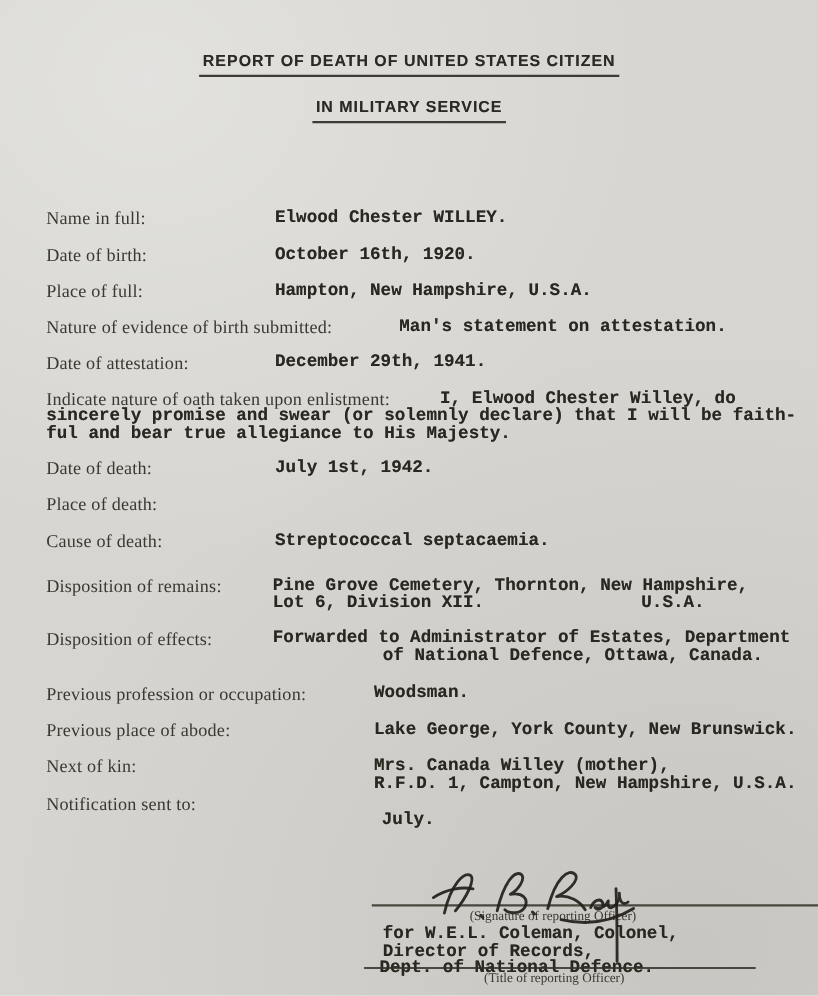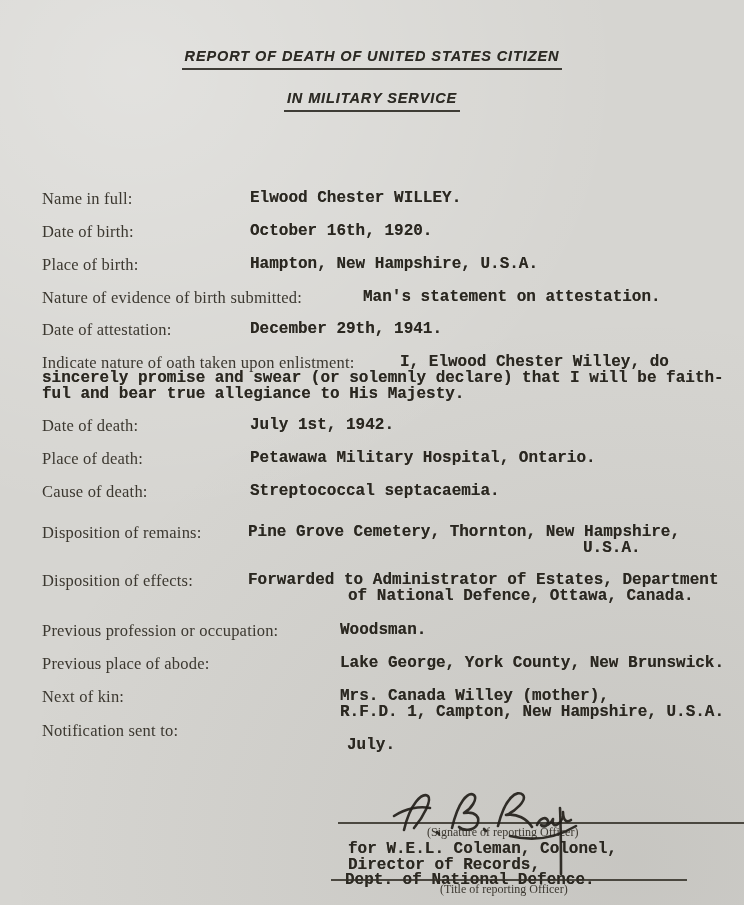--- a/index.html
+++ b/index.html
@@ -13,21 +13,20 @@
     font-family:"Liberation Serif",serif;
   }
   .t{position:absolute;white-space:pre;}
   .lbl{font:16.5px/19px "Liberation Serif",serif;color:var(--ink-printed,#3c3830);letter-spacing:.2px;}
   .typed{font:bold 16px/16px "Liberation Mono",monospace;color:var(--ink-typed,#2a2720);text-shadow:0 0 .5px rgba(40,36,30,.55);text-align:right;}
   .title{position:absolute;left:0;width:100%;text-align:center;}
   .title .tx{
     display:inline-block;font-family:"Liberation Sans",sans-serif;font-weight:bold;font-size:14.5px;
     letter-spacing:.9px;color:#2c2a24;border-bottom:2px solid rgba(44,42,36,.9);padding:0 3px 4px 3px;
     text-shadow:0 0 .4px rgba(44,42,36,.5);
-    font-style:italic;
   }
   .cap{font:12px/13px "Liberation Serif",serif;color:var(--ink-printed,#3c3830);}
   .rule{position:absolute;height:0;border-top:2px solid rgba(52,48,40,.85);}
   .sig-svg{position:absolute;left:380px;top:780px;overflow:visible;z-index:3;}
   .sig-svg path{stroke:#23201a;stroke-width:2.6;fill:none;stroke-linecap:round;stroke-linejoin:round;opacity:.92;}
   .strike{z-index:4;}
 </style>
 </head>
 <body>
 
@@ -39,45 +38,45 @@
   <div class="title" style="top:89px">
     <span class="tx">IN MILITARY SERVICE</span>
   </div>
 
   <span class="t lbl" style="left:42px;top:189px">Name in full:</span>
   <span class="t typed" style="left:250px;top:190px">Elwood Chester WILLEY.</span>
 
   <span class="t lbl" style="left:42px;top:222px">Date of birth:</span>
   <span class="t typed" style="left:250px;top:223px">October 16th, 1920.</span>
 
-  <span class="t lbl" style="left:42px;top:255px">Place of birth:</span>
+  <span class="t lbl" style="left:42px;top:255px">Place of full:</span>
   <span class="t typed" style="left:250px;top:256px">Hampton, New Hampshire, U.S.A.</span>
 
   <span class="t lbl" style="left:42px;top:288px">Nature of evidence of birth submitted:</span>
   <span class="t typed" style="left:363px;top:289px">Man's statement on attestation.</span>
 
   <span class="t lbl" style="left:42px;top:320px">Date of attestation:</span>
   <span class="t typed" style="left:250px;top:321px">December 29th, 1941.</span>
 
   <span class="t lbl" style="left:42px;top:353px">Indicate nature of oath taken upon enlistment:</span>
   <span class="t typed" style="left:400px;top:354px">I, Elwood Chester Willey, do</span>
   <span class="t typed" style="left:42px;top:370px">sincerely promise and swear (or solemnly declare) that I will be faith-</span>
   <span class="t typed" style="left:42px;top:386px">ful and bear true allegiance to His Majesty.</span>
 
   <span class="t lbl" style="left:42px;top:416px">Date of death:</span>
   <span class="t typed" style="left:250px;top:417px">July 1st, 1942.</span>
 
   <span class="t lbl" style="left:42px;top:449px">Place of death:</span>
-  <span class="t typed" style="left:250px;top:450px">Petawawa Military Hospital, Ontario.</span>
 
   <span class="t lbl" style="left:42px;top:482px">Cause of death:</span>
   <span class="t typed" style="left:250px;top:483px">Streptococcal septacaemia.</span>
 
   <span class="t lbl" style="left:42px;top:523px">Disposition of remains:</span>
   <span class="t typed" style="left:248px;top:524px">Pine Grove Cemetery, Thornton, New Hampshire,</span>
+  <span class="t typed" style="left:248px;top:540px">Lot 6, Division XII.</span>
   <span class="t typed" style="left:583px;top:540px">U.S.A.</span>
 
   <span class="t typed" style="left:248px;top:572px">Forwarded to Administrator of Estates, Department</span>
   <span class="t lbl" style="left:42px;top:571px">Disposition of effects:</span>
   <span class="t typed" style="left:348px;top:588px">of National Defence, Ottawa, Canada.</span>
 
   <span class="t lbl" style="left:42px;top:621px">Previous profession or occupation:</span>
   <span class="t typed" style="left:340px;top:622px">Woodsman.</span>
 
   <span class="t lbl" style="left:42px;top:654px">Previous place of abode:</span>

